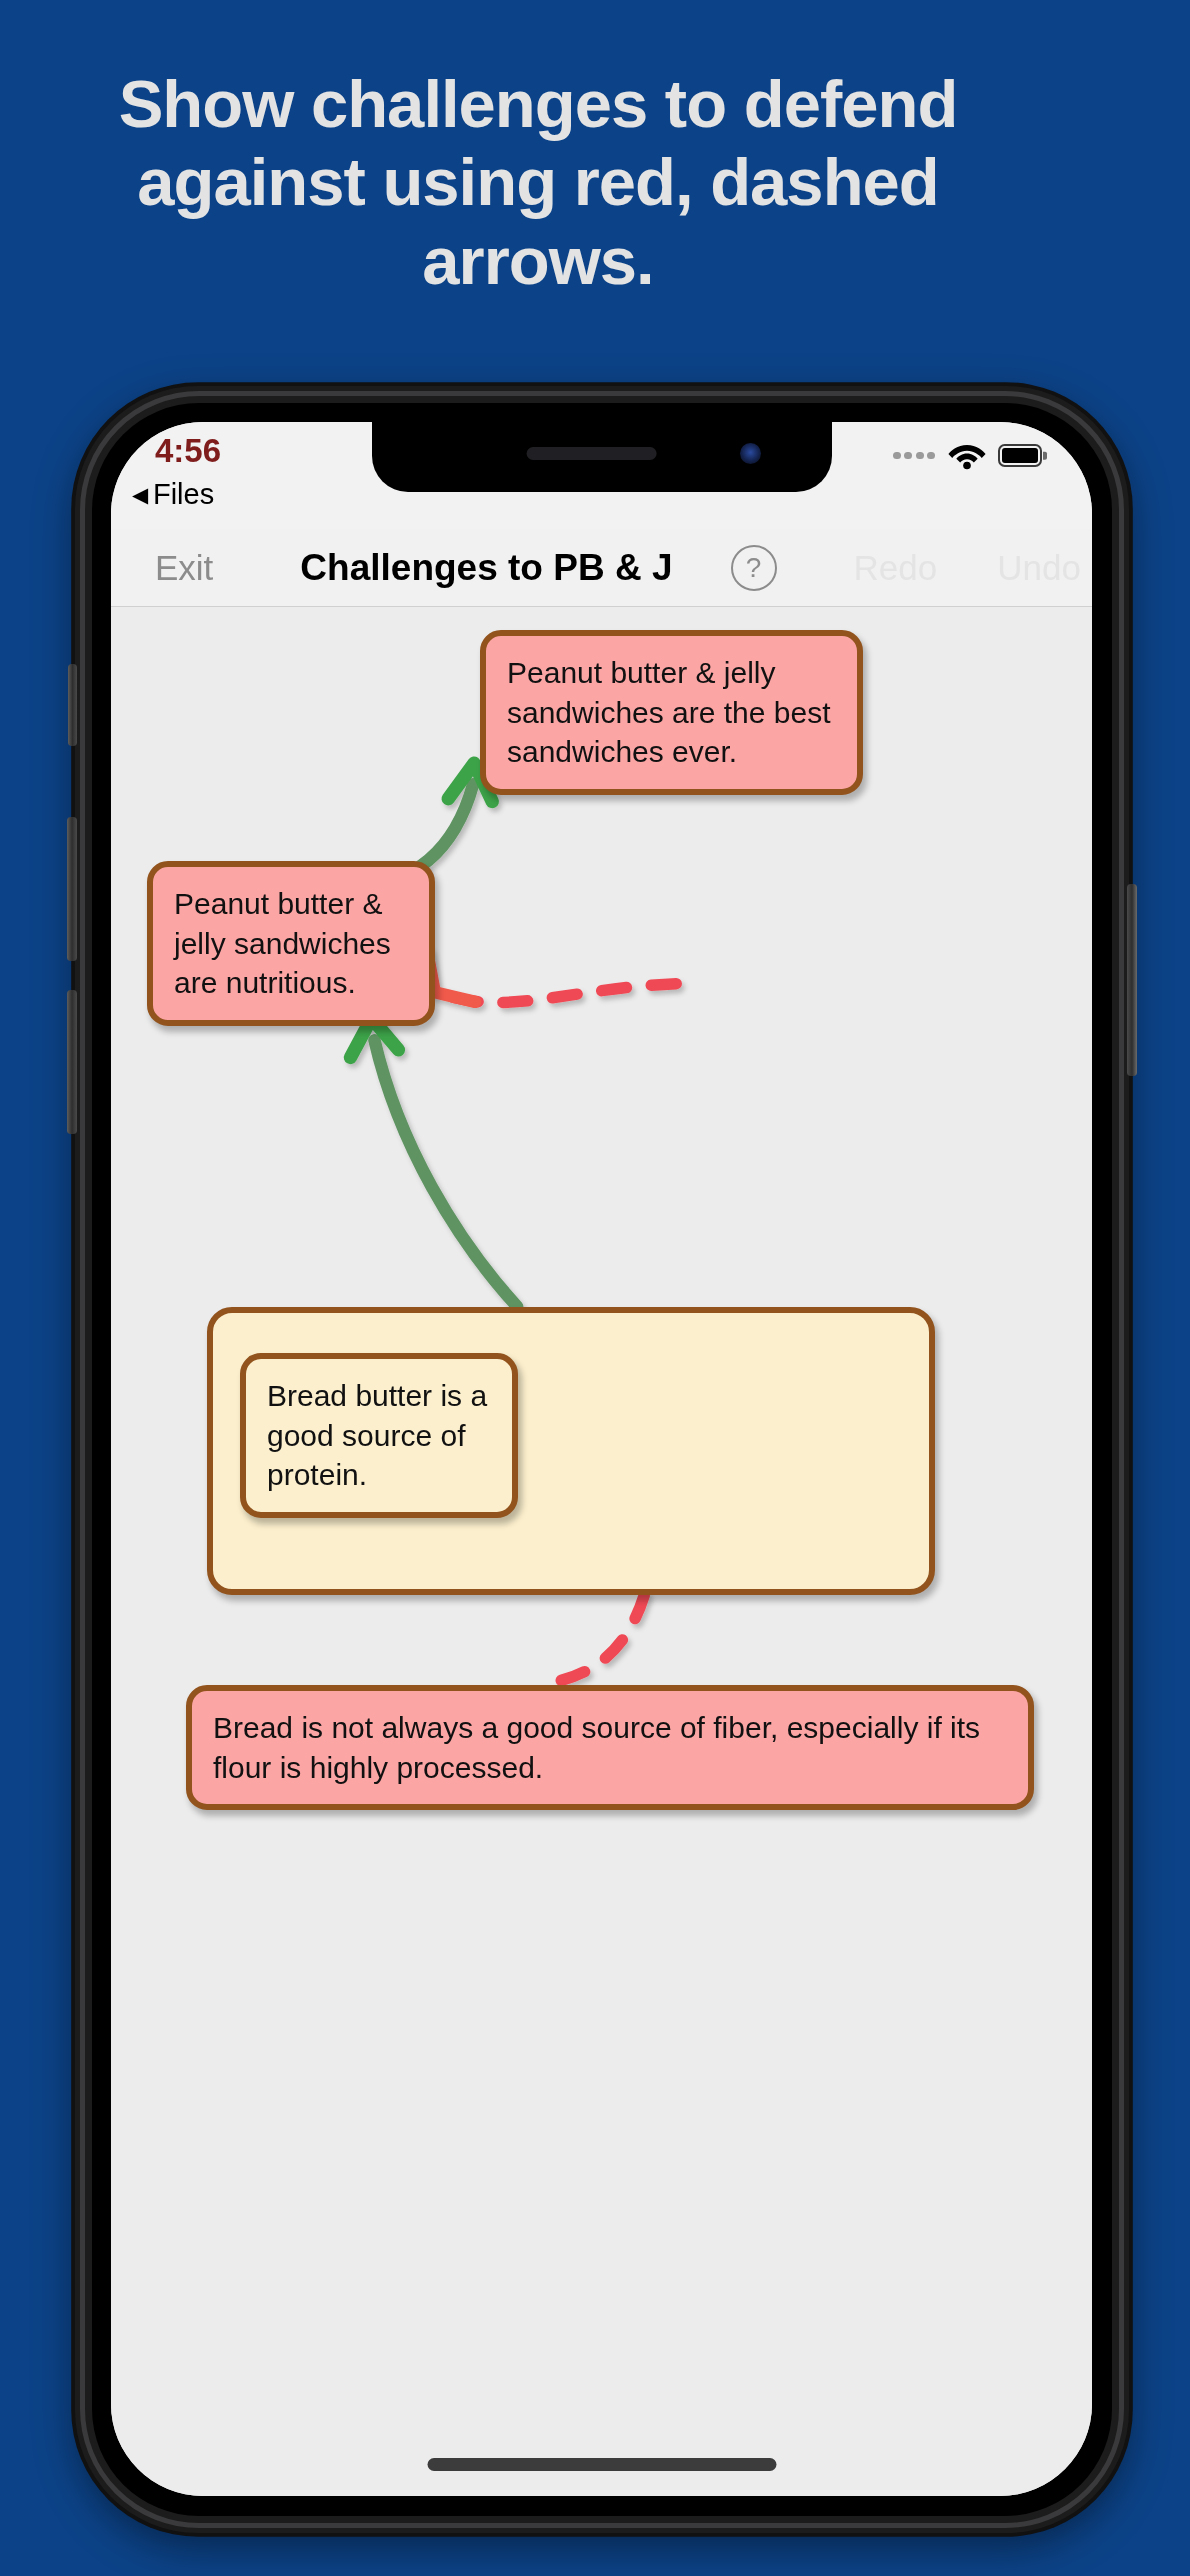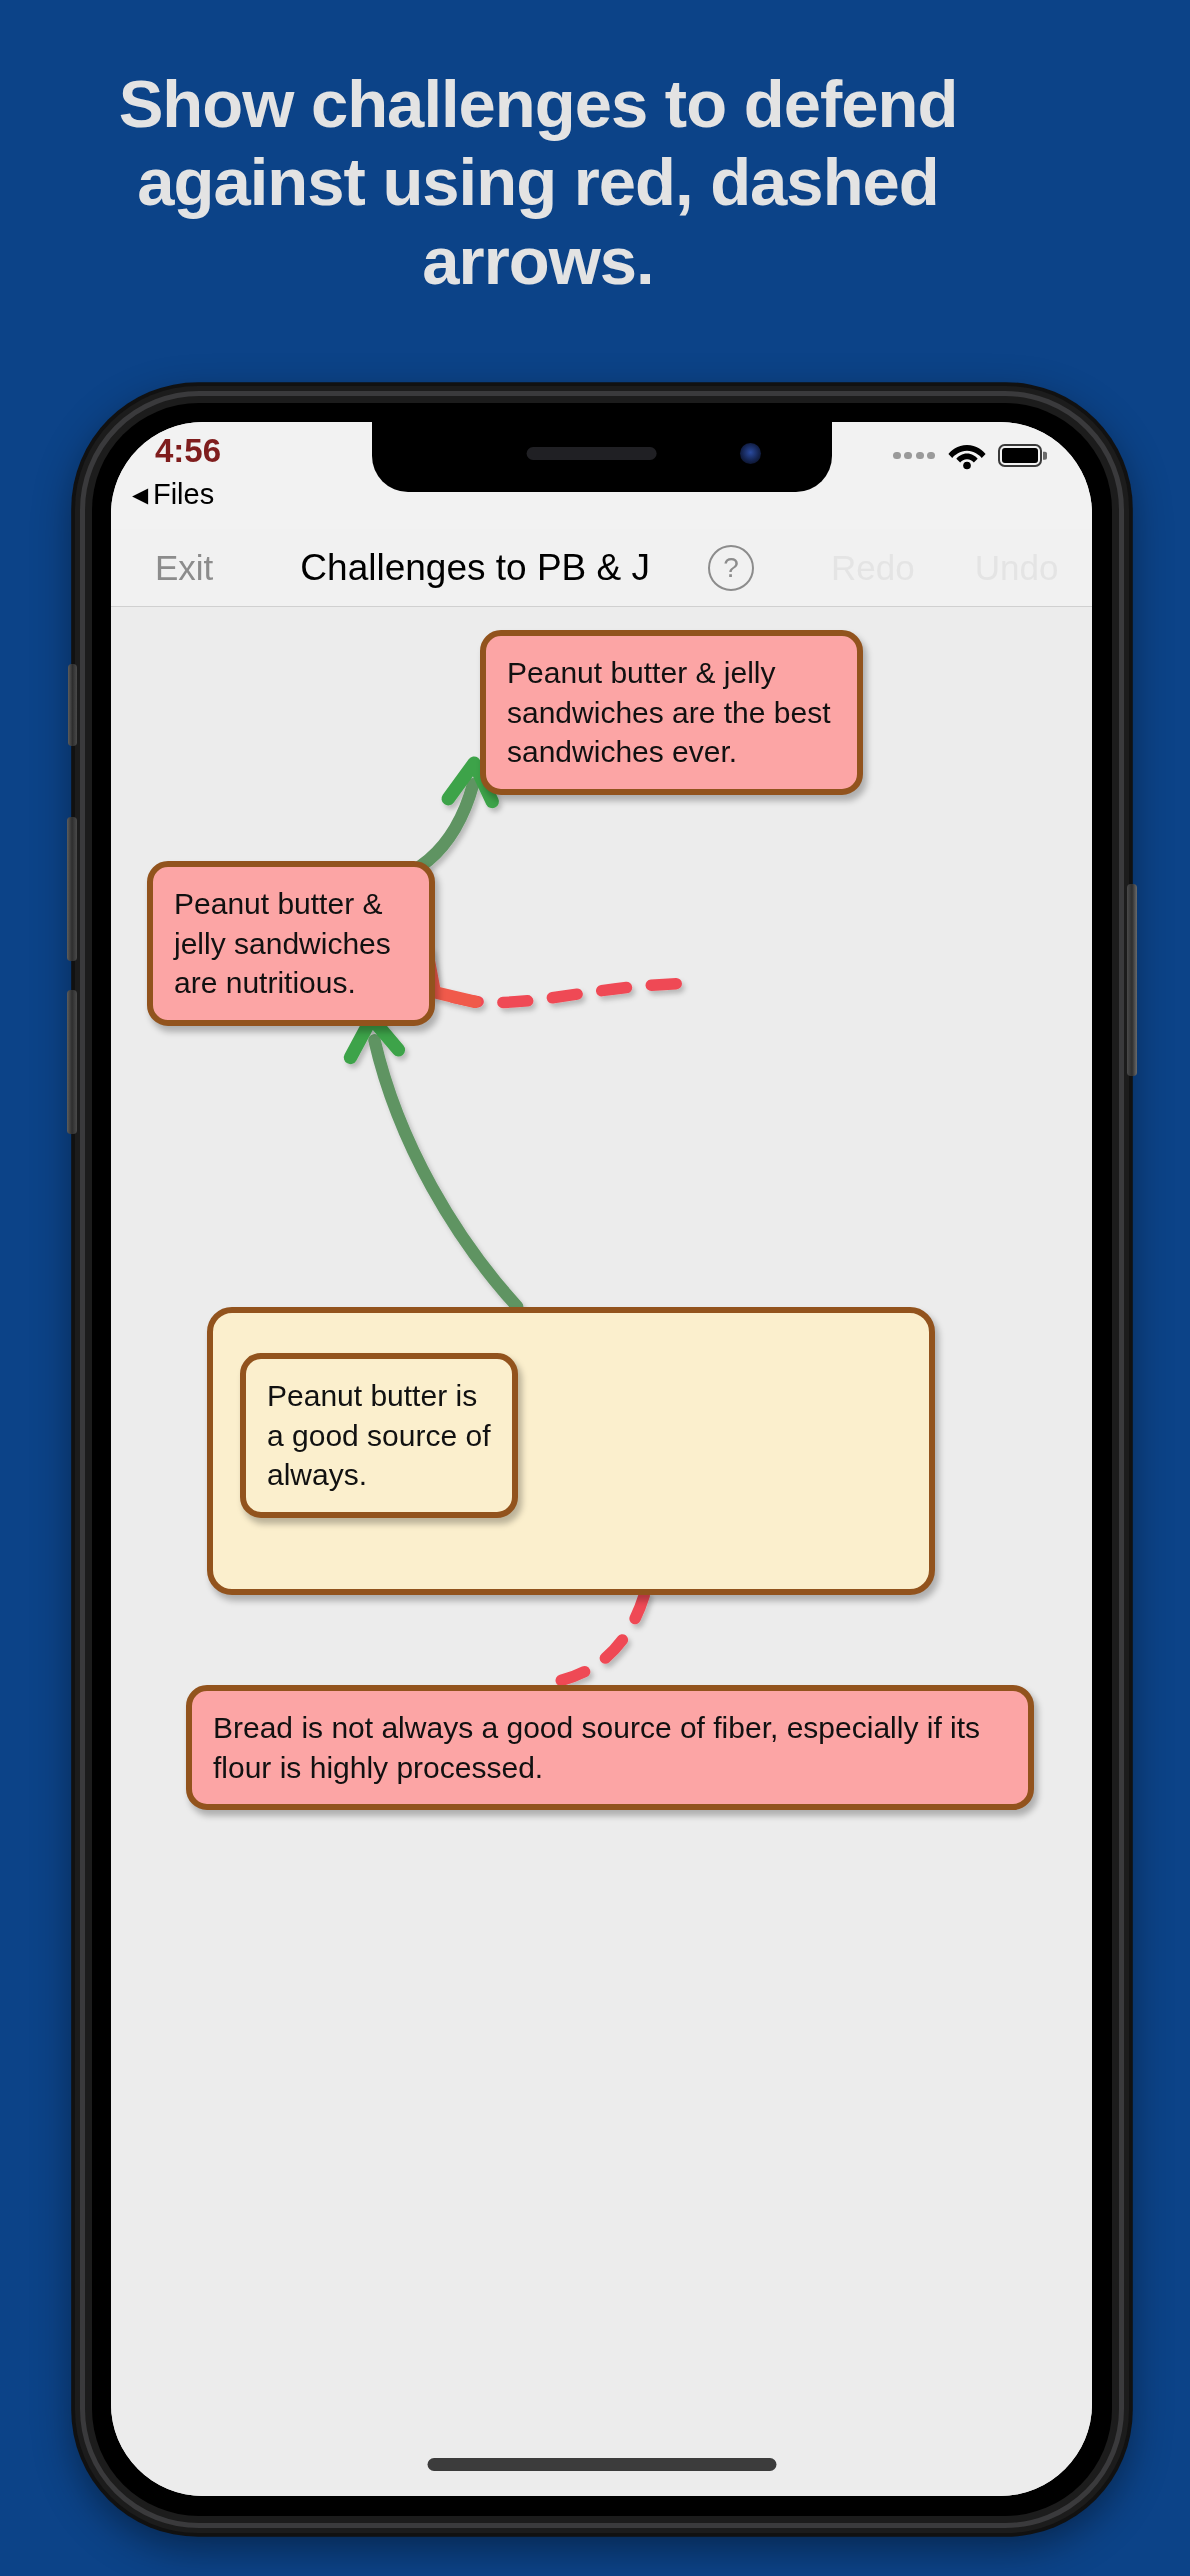--- a/index.html
+++ b/index.html
@@ -202,21 +202,21 @@
     gap: 33px;
   }
   .tb-exit {
     margin-left: 44px;
     font-size: 35px;
     color: #8c8c8c;
   }
   .tb-title {
     margin-left: 54px;
     font-size: 37px;
-    font-weight: normal;
+    font-weight: bold;
     color: #000;
     white-space: nowrap;
   }
   .tb-help {
     margin-left: 25px;
     width: 42px; height: 42px;
     border: 2.4px solid #8c8c8c;
     border-radius: 50%;
     display: flex;
     align-items: center;
@@ -388,21 +388,21 @@
           <path d="M 548 930 L 572 888 L 596 930" fill="none" stroke="#f05a4b" stroke-width="13" stroke-linecap="round" stroke-linejoin="round"></path>
         </g>
       </svg>
 
       <div class="node" id="node-best">Peanut butter &amp; jelly sandwiches are the best sandwiches ever.</div>
 
       <div class="node" id="node-nutrit">Peanut butter &amp; jelly sandwiches are nutritious.</div>
 
 
       <div class="group-node" id="group-box">
-        <div class="sub-node" id="node-protein">Peanut butter is a good source of always.</div>
+        <div class="sub-node" id="node-protein">Bread butter is a good source of protein.</div>
       </div>
 
       <div class="node" id="node-bread-chal">Bread is not always a good source of fiber, especially if its flour is highly processed.</div>
 
     </div>
 
     <div class="home-indicator"></div>
   </div>
 </div>
 

